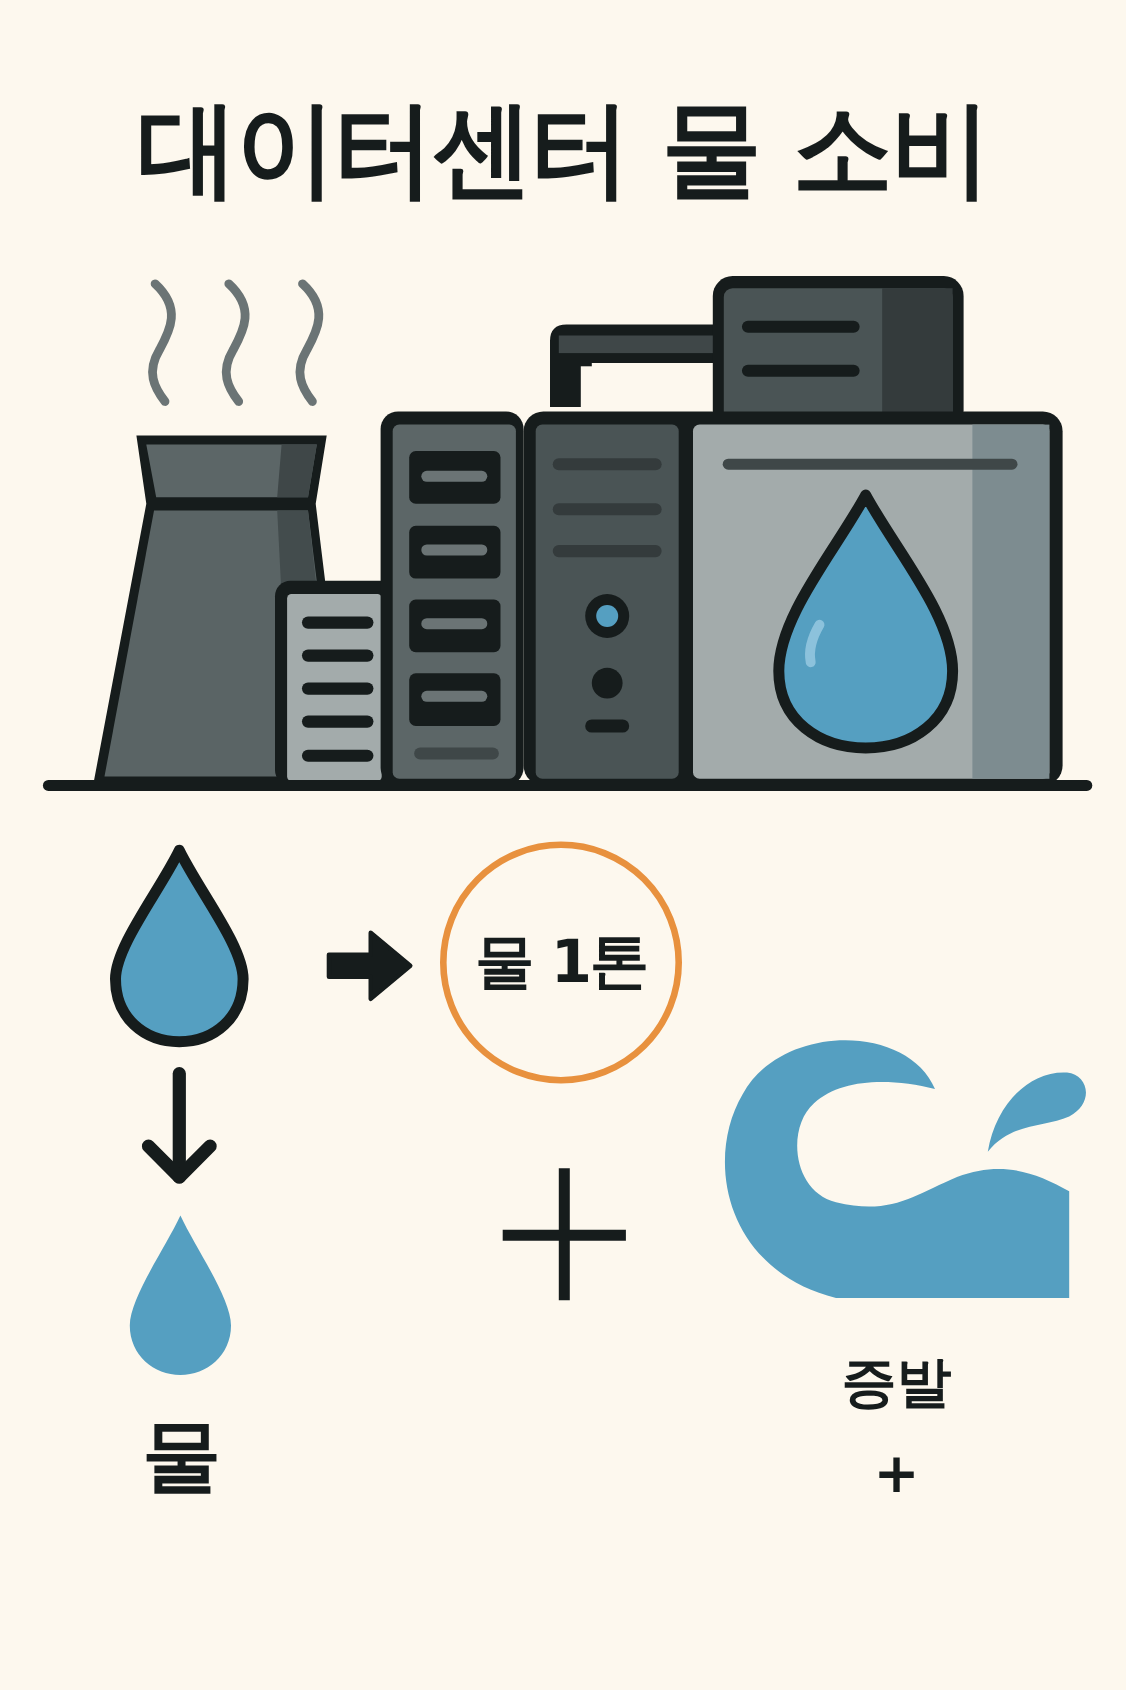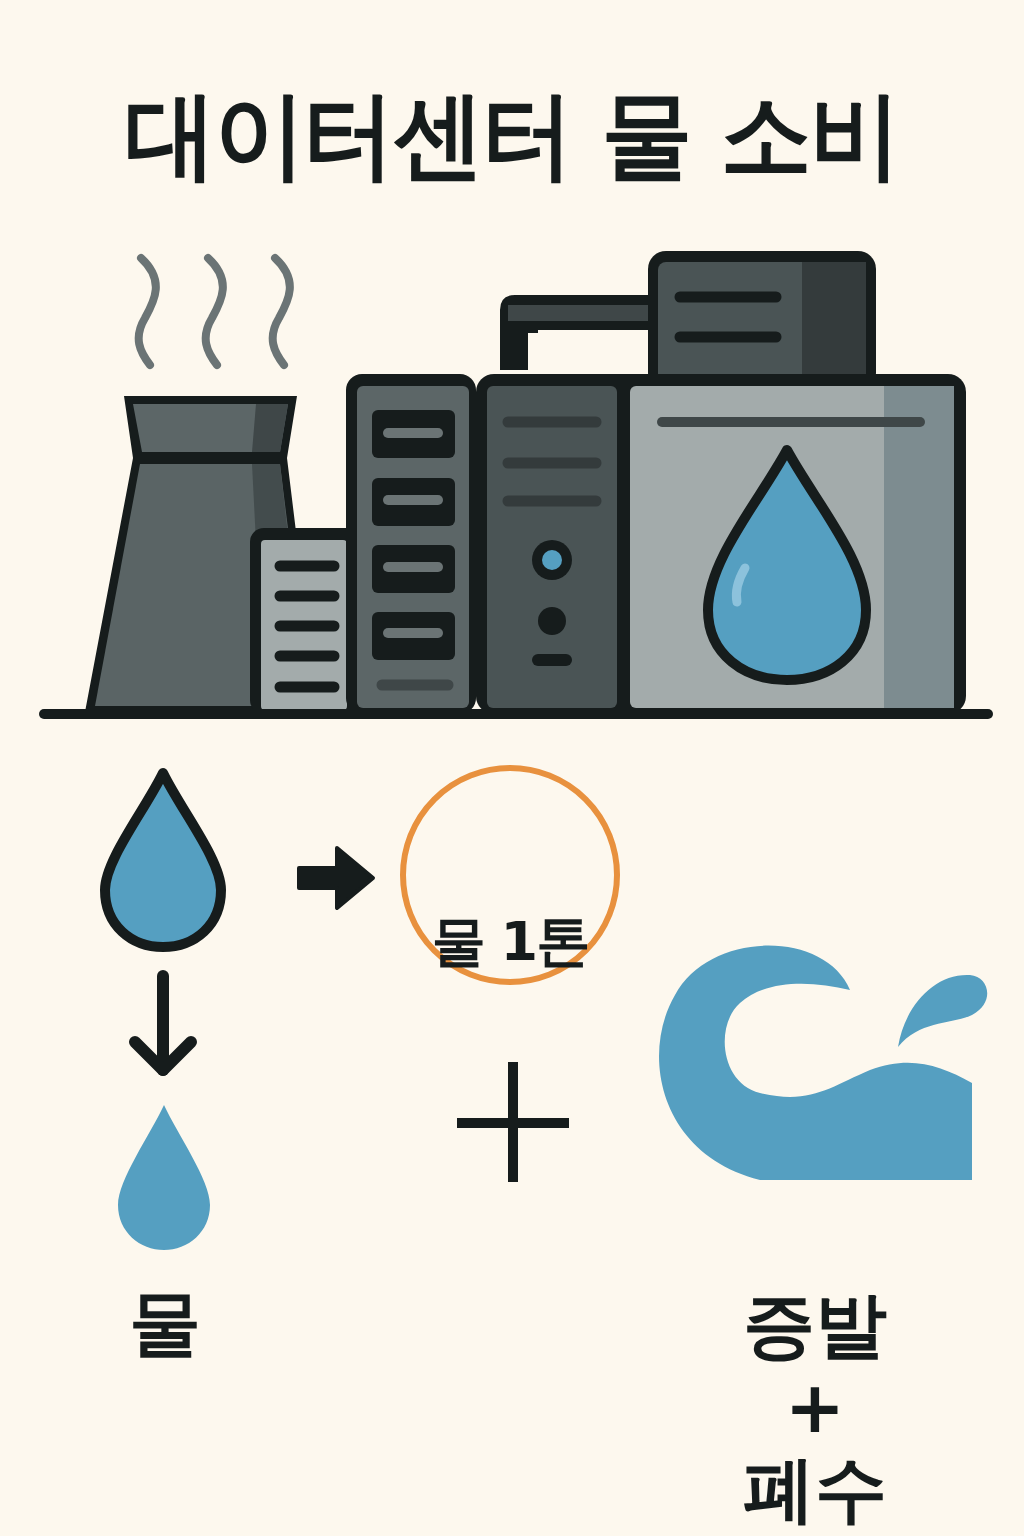--- a/index.html
+++ b/index.html
@@ -1,22 +1,22 @@
 <!DOCTYPE html>
 <html><head>
 <meta charset="utf-8">
 <style>
   html,body{margin:0;padding:0;}
   body{width:1024px;height:1536px;background:#fdf8ee;position:relative;overflow:hidden;font-family:"DejaVu Sans","Liberation Sans",sans-serif;color:#161c1c;}
   .abs{position:absolute;}
   .title{left:0;top:70px;width:1024px;text-align:center;font-size:96px;font-weight:900;letter-spacing:-2px;line-height:130px;color:#161c1c;transform:scaleX(0.95);}
   .label{font-weight:900;color:#161c1c;text-align:center;}
-  .circle-label{left:400px;top:765px;width:220px;height:220px;border:6px solid #e8913e;border-radius:50%;box-sizing:border-box;display:flex;align-items:flex-end;justify-content:center;font-size:54px;font-weight:900;letter-spacing:-2px;}
+  .circle-label{left:400px;top:765px;width:220px;height:220px;border:6px solid #e8913e;border-radius:50%;box-sizing:border-box;display:flex;align-items:center;justify-content:center;font-size:54px;font-weight:900;letter-spacing:-2px;}
   .left-label{left:90px;top:1280px;width:150px;font-size:72px;line-height:86px;}
-  .right-label{left:700px;top:1284px;width:230px;font-size:72px;line-height:82px;}
+  .right-label{left:700px;top:1216px;width:230px;font-size:50px;line-height:82px;}
   svg{position:absolute;overflow:visible;}
 </style>
 </head>
 <body>
 
 <div class="abs title">대이터센터 물 소비</div>
 
 <svg width="1024" height="740" style="left:0;top:0" viewBox="0 0 1024 740">
 
   <g fill="none" stroke="#6b7475" stroke-width="8" stroke-linecap="round">
@@ -132,14 +132,13 @@
 </svg>
 
 <svg width="330" height="250" style="left:650px;top:935px" viewBox="0 0 330 250">
   <path d="M200 55 C175 -5,60 -5,25 60 C-10 120,10 220,110 245 L322 245 L322 148 C290 130,260 120,220 135 C180 152,160 170,110 158 C70 148,65 90,90 68 C115 45,160 45,200 55 Z" fill="#559fc1"></path>
   <path d="M248 112 C255 70,285 38,320 40 C340 42,345 68,322 80 C300 90,270 85,248 112 Z" fill="#559fc1"></path>
 </svg>
 
 <div class="abs label right-label">
   <div>증발</div>
   <div>+</div>
-  <div>폐수</div>
 </div>
 
 </body></html>

